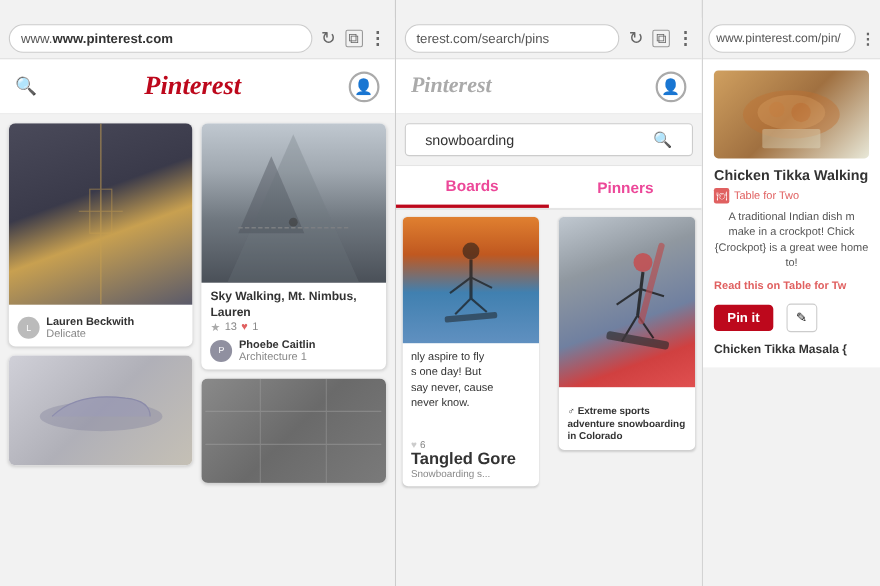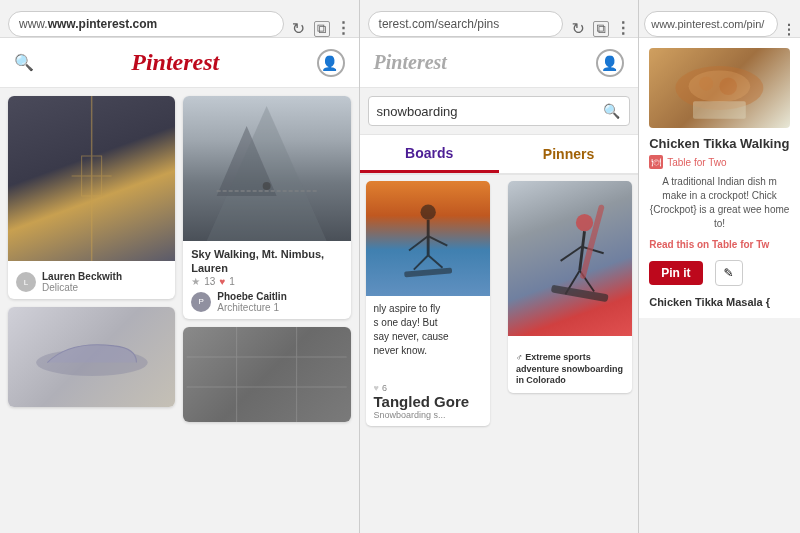--- a/index.html
+++ b/index.html
@@ -23,24 +23,25 @@
 
     .panel-1 { width: 360px; border-right: 1px solid #ccc; }
     .panel-2 { width: 280px; border-right: 1px solid #ccc; }
     .panel-3 { width: 161px; }
 
     
     .address-bar {
       height: 38px;
       background: #f2f2f2;
       display: flex;
-      align-items: flex-end;
+      align-items: center;
       padding: 0 8px;
       gap: 6px;
       border-bottom: 1px solid #ddd;
+      margin-top: 16px;
     }
     .address-input {
       flex: 1;
       height: 26px;
       background: white;
       border: 1px solid #ccc;
       border-radius: 13px;
       padding: 0 10px;
       font-size: 12px;
       color: #333;
@@ -118,25 +119,25 @@
       border-bottom: 2px solid #e5e5e5;
     }
     .tab-item {
       flex: 1;
       height: 38px;
       display: flex;
       align-items: center;
       justify-content: center;
       font-size: 14px;
       font-weight: bold;
-      color: #a16207;
+      color: #ec4899;
       cursor: pointer;
     }
     .tab-item.active {
-      color: #4c1d95;
+      color: #ec4899;
       border-bottom: 3px solid #bd081c;
     }
 
     
     .content-area {
       flex: 1;
       overflow: hidden;
       background: #f2f2f2;
     }
 
@@ -369,21 +370,21 @@
     }
 
     
     .p2-search-row {
       display: flex;
       align-items: center;
       background: white;
       border: 1px solid #ccc;
       border-radius: 4px;
       height: 30px;
-      padding: 0 8px;
+      padding: 0 18px;
       gap: 6px;
     }
     .p2-search-text {
       font-size: 13px;
       color: #333;
       flex: 1;
     }
     .p2-search-icon {
       color: #aaa;
       font-size: 14px;

